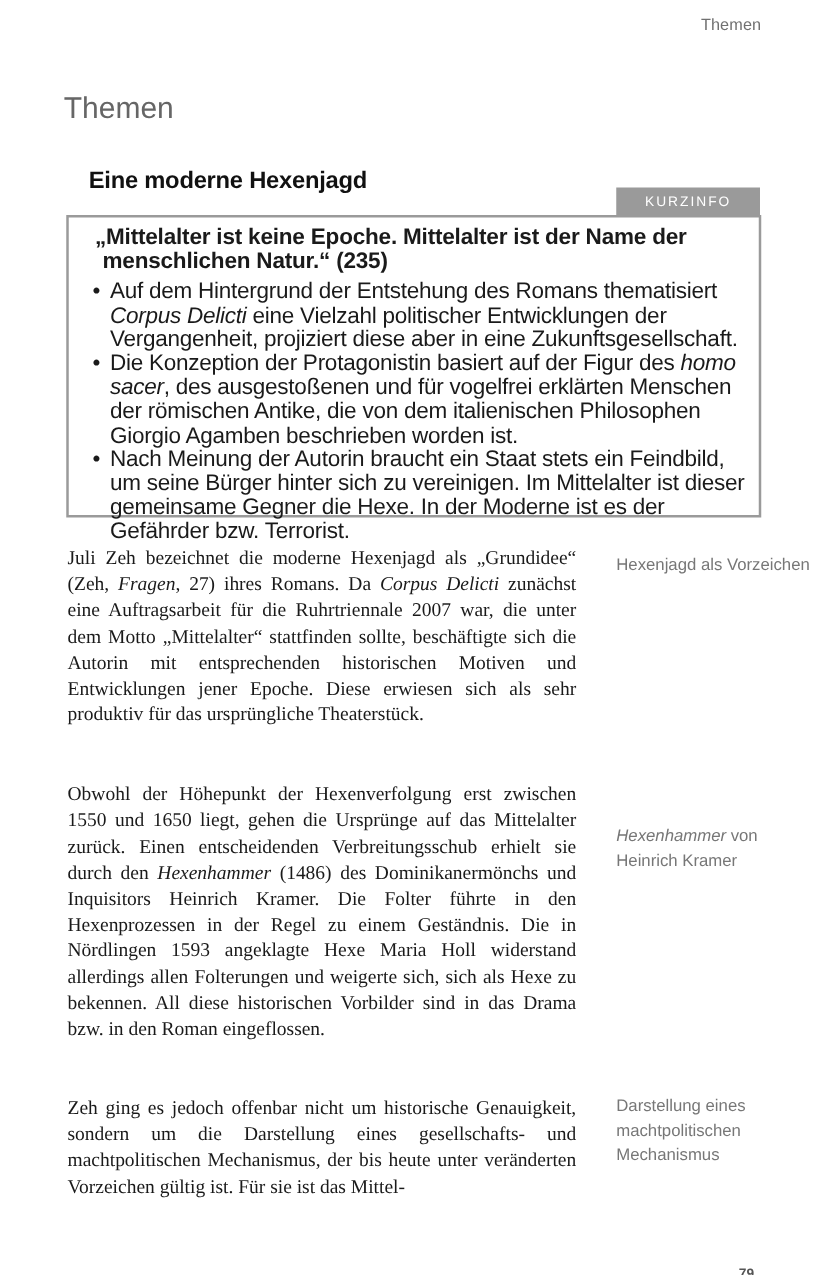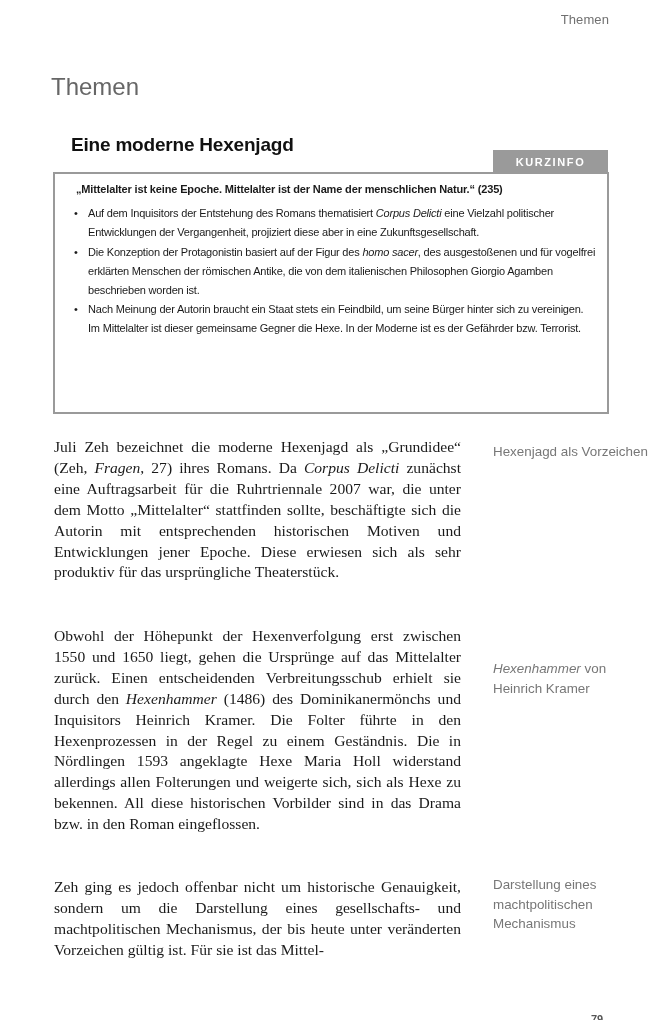--- a/index.html
+++ b/index.html
@@ -47,39 +47,39 @@
     .kurzinfo-tab {
       position: absolute;
       top: 150px;
       left: 493px;
       width: 115px;
       height: 22px;
       background: #9a9a9a;
       color: #ffffff;
       font-family: "Liberation Sans", sans-serif;
       font-size: 11px;
-      font-weight: bold;
+      font-weight: normal;
       letter-spacing: 1.6px;
       display: flex;
       align-items: center;
       justify-content: center;
       box-sizing: border-box;
       padding-top: 1px;
     }
     .kurzinfo-box {
       position: absolute;
       top: 172px;
       left: 53px;
       width: 556px;
       height: 242px;
       border: 2px solid #9a9a9a;
       box-sizing: border-box;
       padding: 6px 10px 0 18px;
       font-family: "Liberation Sans", sans-serif;
-      font-size: 11px;
+      font-size: 18px;
       line-height: 19.2px;
       color: #1a1a1a;
     }
     .kurzinfo-quote {
       font-weight: bold;
       padding-left: 9px;
       text-indent: -6px;
       margin: 0 0 5px 0;
       letter-spacing: -0.15px;
     }
@@ -146,21 +146,21 @@
 <h1 class="chapter-title">Themen</h1>
 
 <h2 class="section-title">Eine moderne Hexenjagd</h2>
 
 <div class="kurzinfo-tab">KURZINFO</div>
 
 <div class="kurzinfo-box">
   <p class="kurzinfo-quote">„Mittelalter ist keine Epoche. Mittelalter ist der Name der menschlichen Natur.“ (235)</p>
   <ul class="kurzinfo-list">
     <li>
-      <span class="bullet">•</span><span>Auf dem Inquisitors der Entstehung des Romans thematisiert </span><em>Corpus Delicti</em><span> eine Vielzahl politischer Entwicklungen der Vergangenheit, projiziert diese aber in eine Zukunftsgesellschaft.</span>
+      <span class="bullet">•</span><span>Auf dem Hintergrund der Entstehung des Romans thematisiert </span><em>Corpus Delicti</em><span> eine Vielzahl politischer Entwicklungen der Vergangenheit, projiziert diese aber in eine Zukunftsgesellschaft.</span>
     </li>
     <li>
       <span class="bullet">•</span><span>Die Konzeption der Protagonistin basiert auf der Figur des </span><em>homo sacer</em><span>, des ausgestoßenen und für vogelfrei erklärten Menschen der römischen Antike, die von dem italienischen Philosophen Giorgio Agamben beschrieben worden ist.</span>
     </li>
     <li>
       <span class="bullet">•</span><span>Nach Meinung der Autorin braucht ein Staat stets ein Feindbild, um seine Bürger hinter sich zu vereinigen. Im Mittelalter ist dieser gemeinsame Gegner die Hexe. In der Moderne ist es der Gefährder bzw. Terrorist.</span><em></em><span></span>
     </li>
   </ul>
 </div>
 

